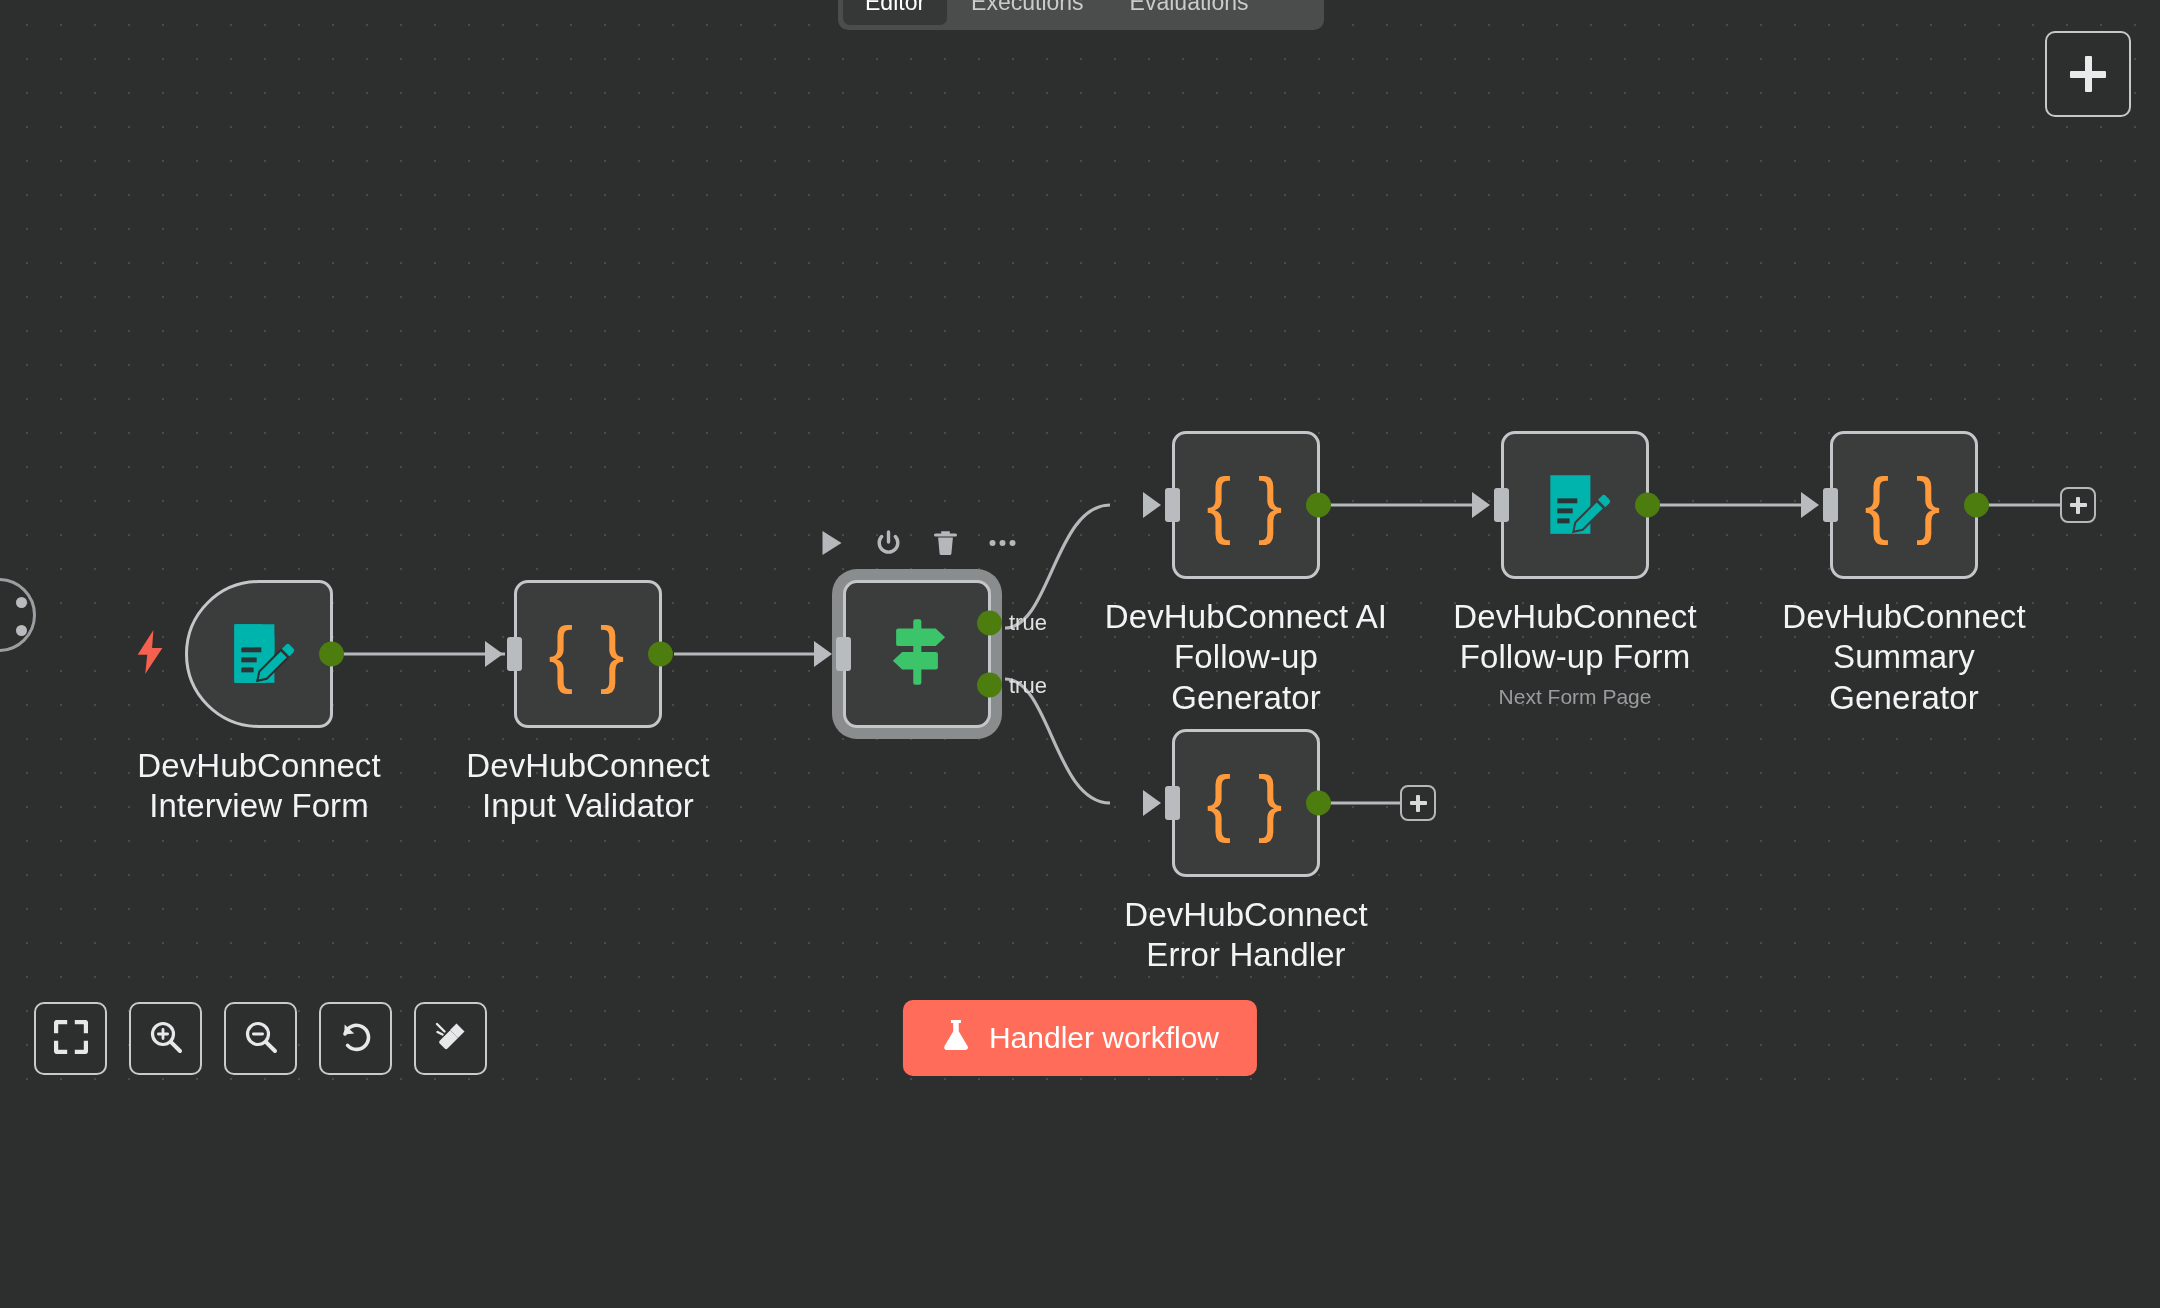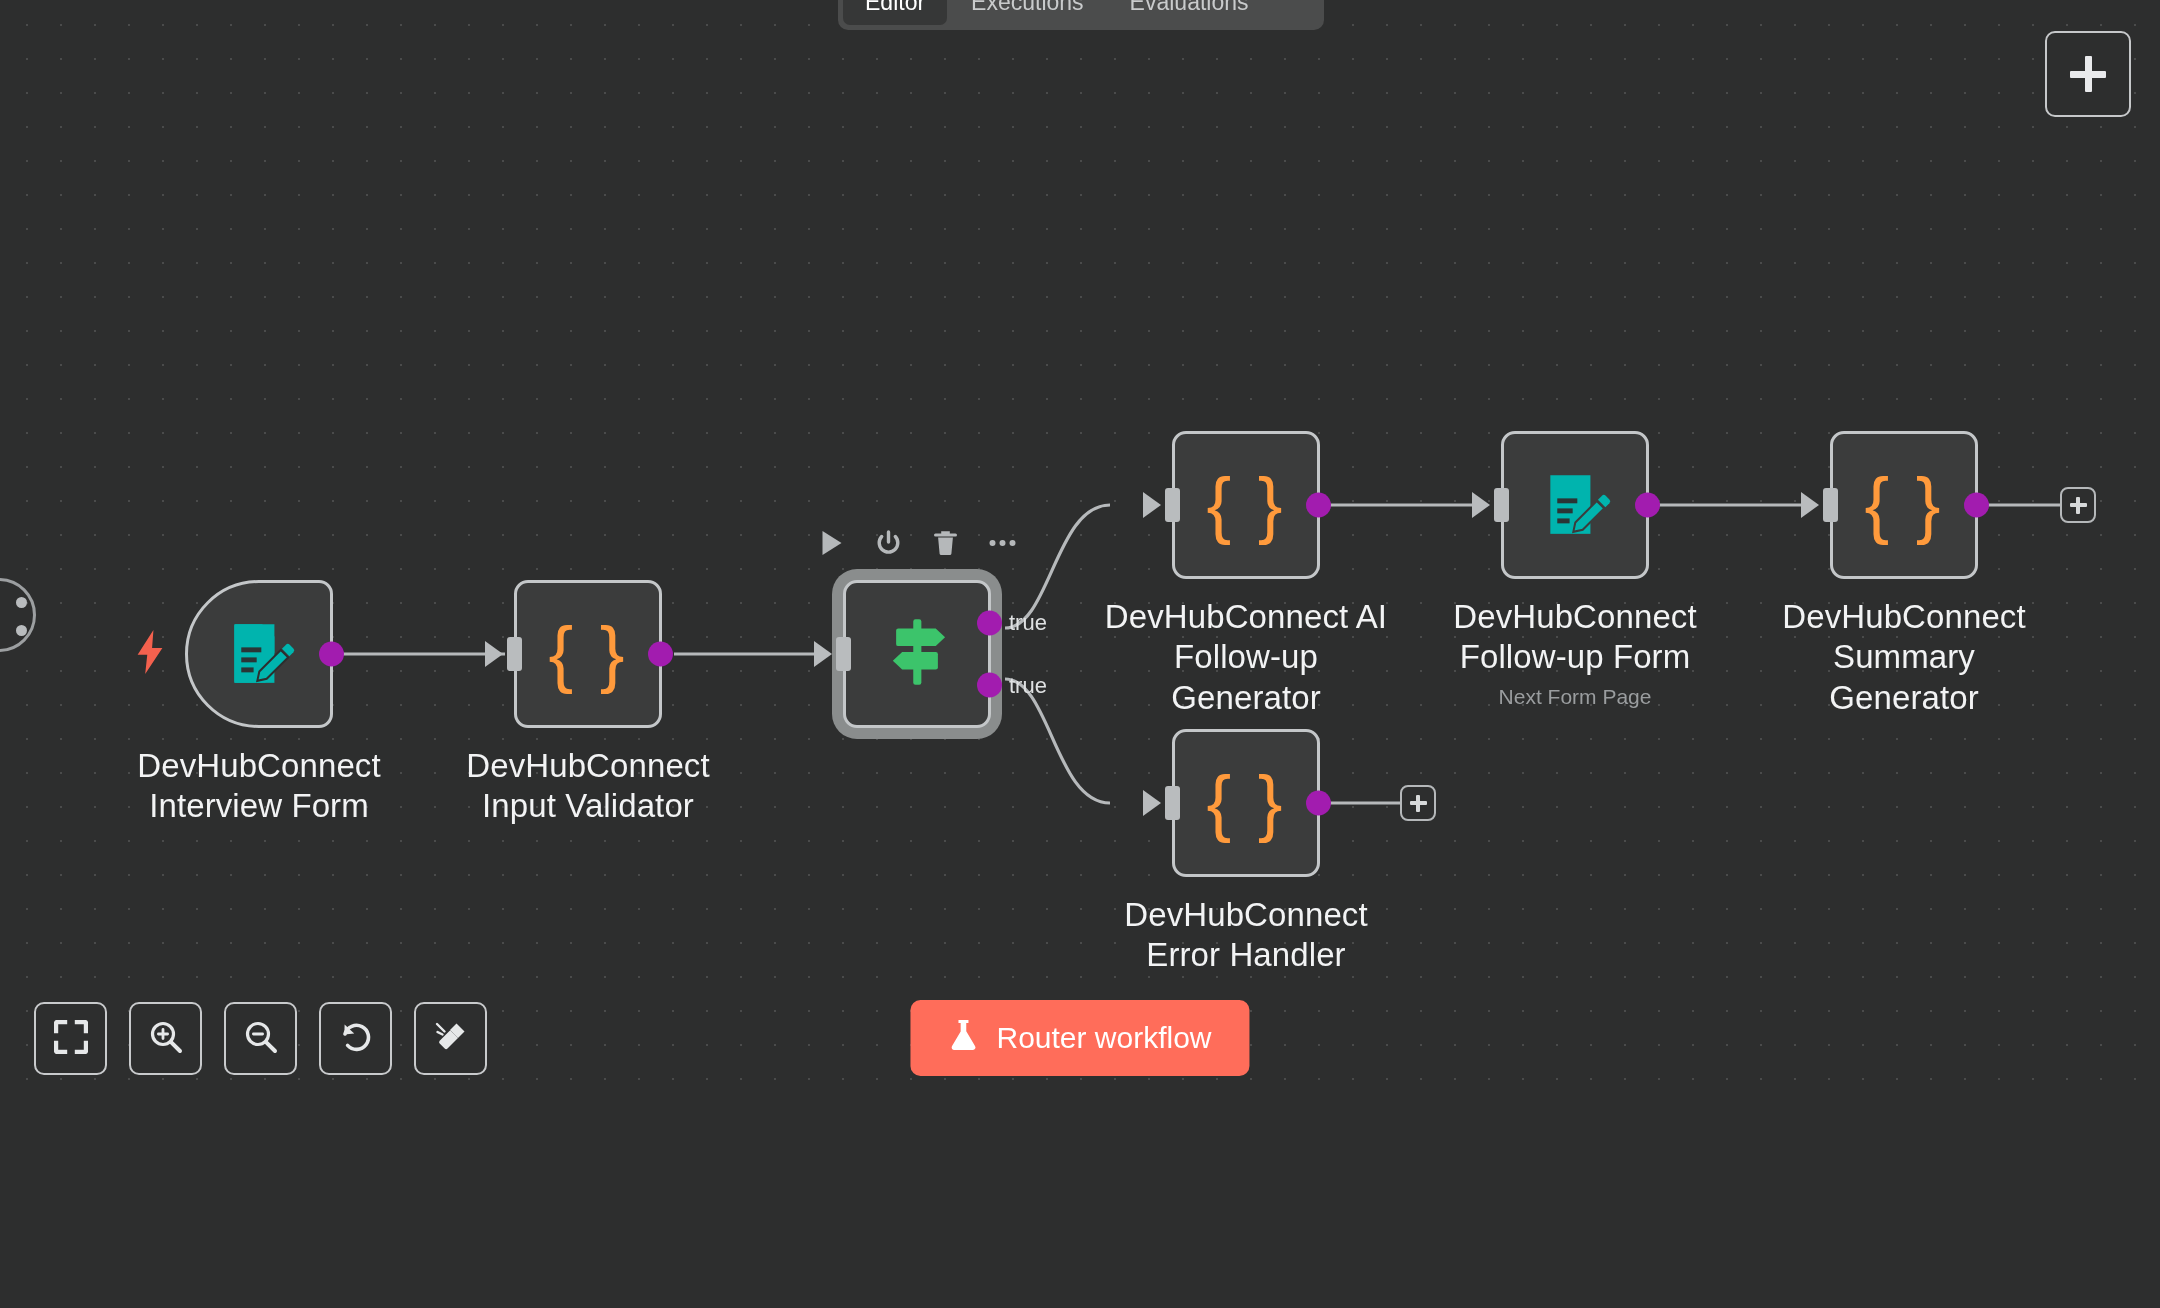--- a/index.html
+++ b/index.html
@@ -137,21 +137,21 @@
     user-select: none;
   }
 
   
   .port-out {
     position: absolute;
     right: -14px; top: 50%;
     transform: translateY(-50%);
     width: 25px; height: 25px;
     border-radius: 50%;
-    background: #a21caf;
+    background: #4d7c0f;
     z-index: 3;
   }
   .port-out.t { top: 28%; }
   .port-out.f { top: 72%; }
   .port-in {
     position: absolute;
     left: -10px; top: 50%;
     transform: translateY(-50%);
     width: 15px; height: 34px;
     border-radius: 3px;
@@ -501,16 +501,16 @@
       </span>
     </div>
   </div>
 
   <button id="execute-workflow-button">
     <span>
       <svg width="30" height="34" viewBox="0 0 30 34">
         <path d="M10 2 h10 v3 h-2.2 v8.3 l8.6 14.4 A2.6 2.6 0 0 1 24.2 32 H5.8 a2.6 2.6 0 0 1-2.2-4 l8.6-14.4 V5 H10 Z" fill="#ffffff"></path>
       </svg>
     </span>
-    <span>Router workflow</span>
+    <span>Handler workflow</span>
   </button>
 
 </div>
 
 </body></html>

